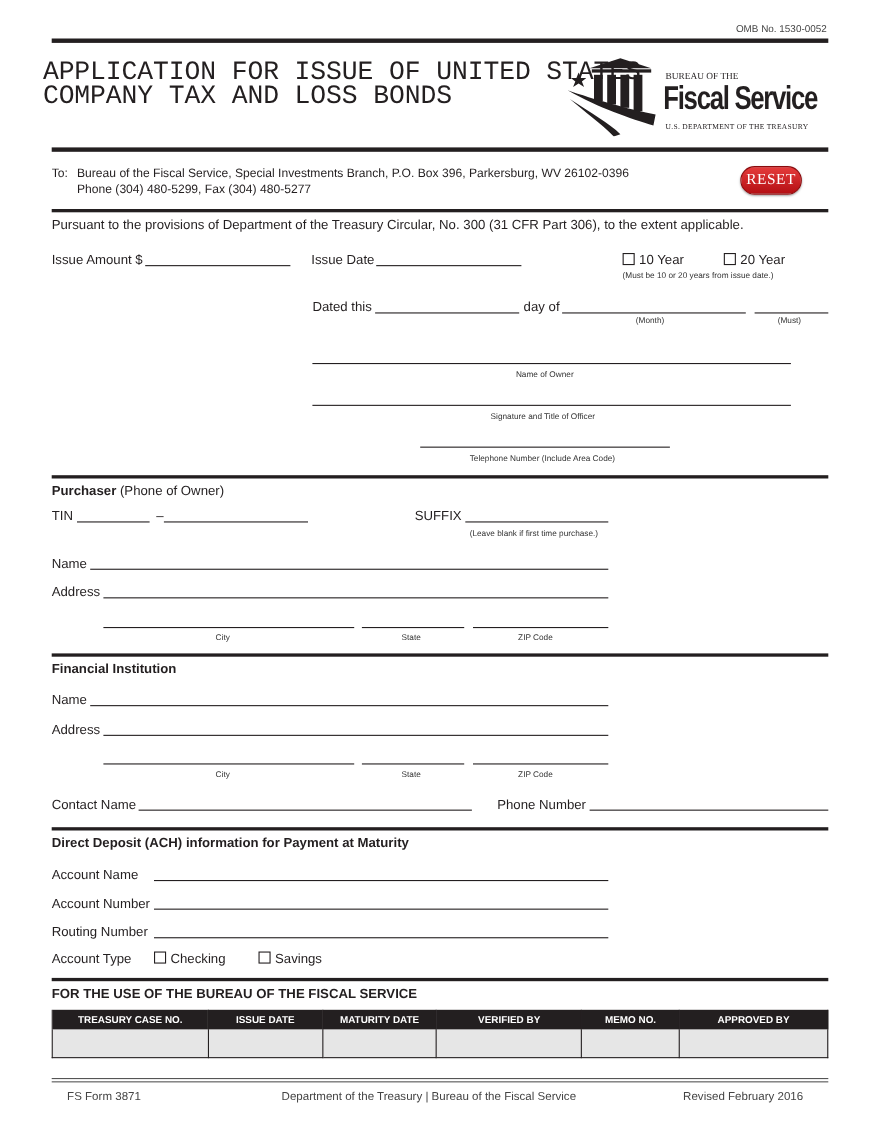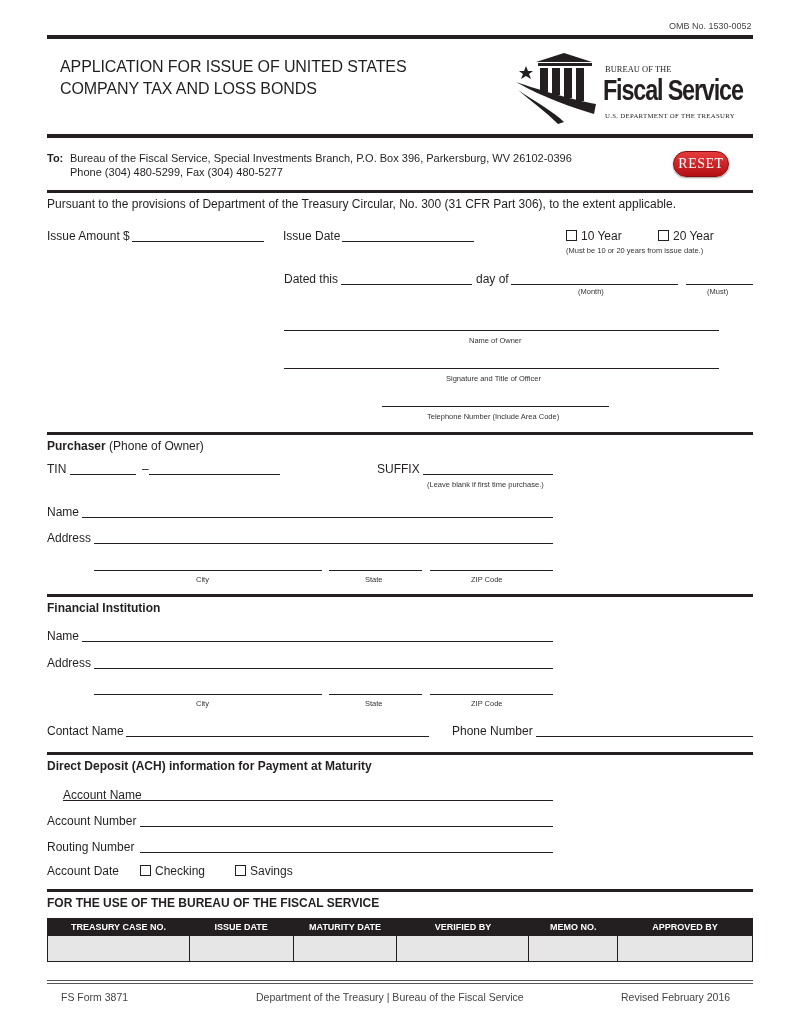--- a/index.html
+++ b/index.html
@@ -4,21 +4,21 @@
   <style>
     * { box-sizing: border-box; margin: 0; padding: 0; }
     html, body { width: 800px; height: 1035px; background: #ffffff; overflow: hidden; }
     body { position: relative; font-family: "Liberation Sans", sans-serif; color: #231f20; font-size: 12px; }
     .abs { position: absolute; }
     .rule-thick { position: absolute; left: 47px; width: 706px; height: 4px; background: #231f20; }
     .rule-thin { position: absolute; height: 1px; background: #231f20; }
     .label { position: absolute; font-size: 12px; white-space: nowrap; line-height: 14px; }
     .tiny { position: absolute; font-size: 7.5px; white-space: nowrap; line-height: 9px; color: #333; }
     .bold { font-weight: bold; }
-    .title { position: absolute; left: 60px; top: 56px; font-family: Liberation Sans, sans-serif; font-size: 16px; line-height: 22px; letter-spacing: -0.1px; }
+    .title { position: absolute; left: 39px; top: 56px; font-family: Liberation Mono, monospace; font-size: 24px; line-height: 22px; letter-spacing: -0.1px; }
     .title div { white-space: nowrap; }
     .cb { display: inline-block; width: 11px; height: 11px; border: 1px solid #231f20; background: #fff; vertical-align: -1px; margin-right: 4px; cursor: pointer; }
     .field { position: absolute; height: 14px; border: none; border-bottom: 1px solid #231f20; background: transparent; font-family: "Liberation Sans", sans-serif; font-size: 11px; outline: none; }
     .reset-btn { position: absolute; left: 673px; top: 151px; width: 56px; height: 26px; border-radius: 13px; background: linear-gradient(#e53b3b, #b40f14); border: 1px solid #8a0a0d; color: #fff; font-family: "Liberation Serif", serif; font-size: 14px; letter-spacing: 0.5px; text-align: center; line-height: 24px; box-shadow: 0 1px 2px rgba(0,0,0,0.4); cursor: pointer; }
     table.use { position: absolute; left: 47px; top: 918px; width: 706px; border-collapse: collapse; }
     table.use th { background: #231f20; color: #fff; font-size: 9px; font-weight: bold; height: 18px; text-align: center; border-left: 1px solid #231f20; border-right: 1px solid #231f20; }
     table.use td { background: #e6e6e6; height: 25px; border: 1px solid #231f20; border-top: none; }
     .footer { position: absolute; top: 991px; font-size: 10.5px; color: #444; white-space: nowrap; }
   </style>
 </head>
@@ -44,21 +44,21 @@
     <path d="M2,32 C25,40 60,50 82,54 L80,64 C60,58 30,48 2,32 Z" fill="#231f20"></path>
     <path d="M4,40 C22,52 40,62 50,72 L44,74 C32,62 18,52 4,40 Z" fill="#231f20"></path>
   </svg>
   <div class="abs" style="left:91px; top:14px; font-family:'Liberation Serif', serif; font-size:8.5px; white-space:nowrap;">BUREAU OF THE</div>
   <div class="abs" style="left:89px; top:23px; font-family:'Liberation Sans', sans-serif; font-weight:bold; font-size:30px; letter-spacing:-1.5px; line-height:34px; white-space:nowrap; transform:scaleX(0.78); transform-origin:left;">Fiscal Service</div>
   <div class="abs" style="left:91px; top:62px; font-family:'Liberation Serif', serif; font-size:6.8px; letter-spacing:0.3px; white-space:nowrap;">U.S. DEPARTMENT OF THE TREASURY</div>
 </div>
 
 <div class="rule-thick" style="top:134px;"></div>
 
-<div class="label" style="left:47px; top:151px; font-size:11px;font-weight:bold;">To:</div>
+<div class="label" style="left:47px; top:151px; font-size:11px;">To:</div>
 <div class="label" style="left:70px; top:151px; font-size:11px;">Bureau of the Fiscal Service, Special Investments Branch, P.O. Box 396, Parkersburg, WV 26102-0396</div>
 <div class="label" style="left:70px; top:165px; font-size:11px;">Phone (304) 480-5299, Fax (304) 480-5277</div>
 
 <div class="reset-btn">RESET</div>
 
 <div class="rule-thin" style="left:47px; width:706px; top:190px; height:3px;"></div>
 
 <div class="label" style="left:47px; top:197px;">Pursuant to the provisions of Department of the Treasury Circular,  No. 300 (31 CFR Part 306), to the extent applicable.</div>
 
 <div class="label" style="left:47px; top:229px;">Issue Amount $</div>
@@ -139,30 +139,30 @@
 
 <div class="label" style="left:47px; top:724px;">Contact Name</div>
 <input class="field" style="left: 126px; top: 723px; width: 303px;">
 <div class="label" style="left:452px; top:724px;">Phone Number</div>
 <input class="field" style="left: 536px; top: 723px; width: 217px;">
 
 <div class="rule-thin" style="left:47px; width:706px; top:752px; height:3px;"></div>
 
 <div class="label bold" style="left:47px; top:759px;">Direct Deposit (ACH) information for Payment at Maturity</div>
 
-<div class="label" style="left:63px; top:788px;text-decoration:underline;">Account Name</div>
+<div class="label" style="left:47px; top:788px;">Account Name</div>
 <input class="field" style="left: 140px; top: 787px; width: 413px;">
 
 <div class="label" style="left:47px; top:814px;">Account Number</div>
 <input class="field" style="left: 140px; top: 813px; width: 413px;">
 
 <div class="label" style="left:47px; top:840px;">Routing Number</div>
 <input class="field" style="left: 140px; top: 839px; width: 413px;">
 
-<div class="label" style="left:47px; top:864px;">Account Date</div>
+<div class="label" style="left:47px; top:864px;">Account Type</div>
 <div class="label" style="left:140px; top:864px;">
   <span class="cb"></span><span>Checking</span>
 </div>
 <div class="label" style="left:235px; top:864px;">
   <span class="cb"></span><span>Savings</span>
 </div>
 
 <div class="rule-thin" style="left:47px; width:706px; top:889px; height:3px;"></div>
 
 <div class="label bold" style="left:47px; top:896px;">FOR THE USE OF THE BUREAU OF THE FISCAL SERVICE</div>

